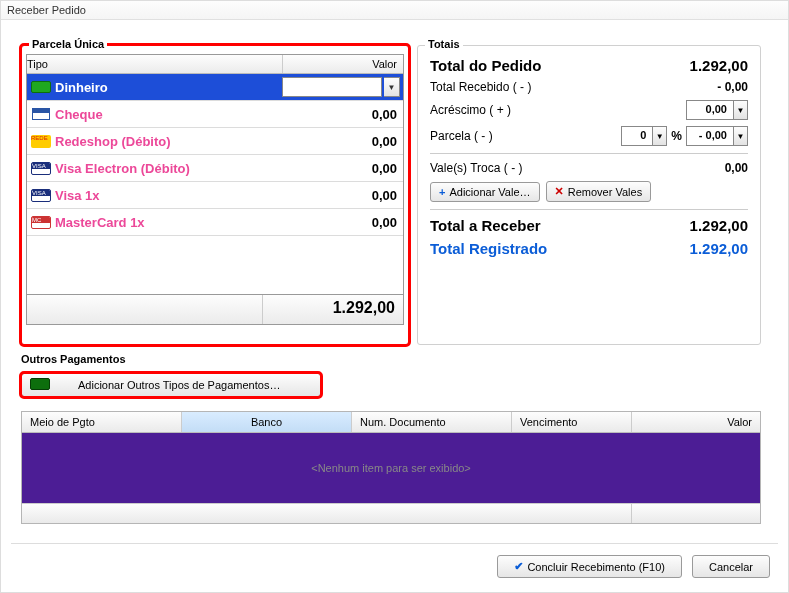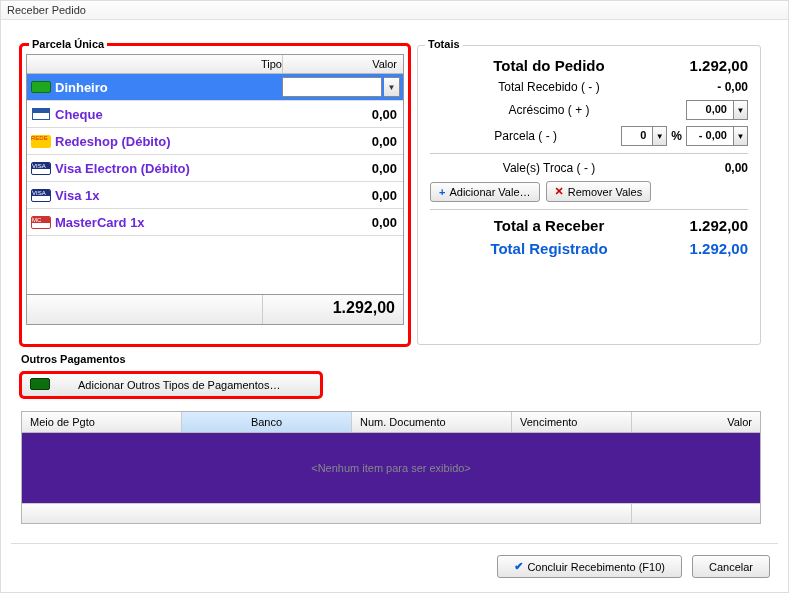--- a/index.html
+++ b/index.html
@@ -10,46 +10,46 @@
 
   .fieldset { position: absolute; border: 1px solid #d0d0d0; border-radius: 3px; padding: 8px 4px 4px 4px; }
   .fieldset > .legend { position: absolute; top: -8px; left: 7px; background: #fff; padding: 0 3px; font-size: 11px; font-weight: bold; }
 
   .red-frame { outline: 3px solid #ff0000; outline-offset: -1px; }
 
   
   #fs-parcela { left: 20px; top: 22px; width: 388px; height: 300px; }
   .pay-table { border: 1px solid #999; width: 100%; }
   .pay-head { display: flex; background: linear-gradient(#fdfdfd,#ebebeb); border-bottom: 1px solid #bbb; }
-  .pay-head .col-tipo { flex: 1; text-align: right; padding: 3px 0; border-right: 1px solid #ccc; font-size: 11px; }
+  .pay-head .col-tipo { flex: 1; text-align: left; padding: 3px 0; border-right: 1px solid #ccc; font-size: 11px; }
   .pay-head .col-valor { width: 120px; text-align: right; padding: 3px 6px; font-size: 11px; }
   .pay-body { background: #fff; height: 220px; }
   .pay-row { display: flex; border-bottom: 1px solid #dcdcdc; height: 27px; align-items: center; }
   .pay-row .icon { width: 28px; display: flex; align-items: center; justify-content: center; }
-  .pay-row .name { flex: 1; font-weight: bold; font-size: 13px; color: #6d28d9; }
+  .pay-row .name { flex: 1; font-weight: bold; font-size: 13px; color: #ec4899; }
   .pay-row .val  { width: 120px; text-align: right; padding-right: 6px; font-weight: bold; font-size: 13px; }
-  .pay-row.sel { background: #3b82f6; color: #fff; }
+  .pay-row.sel { background: #1d4ed8; color: #fff; }
   .pay-row.sel .name { color: #fff; }
   .pay-row.sel .val-edit {
     width: 100px; height: 20px; background: #fff; border: 1px solid #888;
     margin-right: 2px;
   }
   .pay-row.sel .dd {
     width: 16px; height: 20px; background: linear-gradient(#fdfdfd,#e3e3e3);
     border: 1px solid #888; border-left: none; display: flex; align-items: center; justify-content: center; font-size: 8px; color: #333;
   }
   .pay-row.sel .valwrap { display: flex; align-items: center; justify-content: flex-end; width: 130px; padding-right: 3px; }
   .pay-total { display: flex; border-top: 1px solid #999; background: linear-gradient(#fdfdfd,#ebebeb); height: 30px; }
   .pay-total .spacer { flex: 1; border-right: 1px solid #ccc; }
   .pay-total .sum { width: 140px; text-align: right; padding: 4px 8px; font-weight: bold; font-size: 16px; }
 
   
   #fs-totais { left: 416px; top: 22px; width: 344px; height: 300px; }
   .t-row { display: flex; align-items: center; padding: 3px 8px; }
-  .t-label { flex: 1; text-align: center; }
+  .t-label { flex: 1; }
   .t-val { text-align: right; min-width: 80px; }
   .t-big .t-label { font-size: 15px; font-weight: bold; }
   .t-big .t-val   { font-size: 15px; font-weight: bold; }
   .t-mid .t-label { font-size: 12px; font-weight: normal; }
   .t-mid .t-val   { font-size: 12px; font-weight: bold; }
   .t-sep { border-top: 1px solid #ccc; margin: 4px 8px; }
   .dd-input { display: inline-flex; border: 1px solid #888; height: 20px; background: #fff; }
   .dd-input .v { padding: 2px 6px; text-align: right; min-width: 46px; font-weight: bold; font-size: 11px; }
   .dd-input .ar { width: 14px; background: linear-gradient(#fdfdfd,#e3e3e3); border-left: 1px solid #888; display: flex; align-items: center; justify-content: center; font-size: 8px; }
   .btn { display: inline-flex; align-items: center; gap: 4px; padding: 3px 8px; border: 1px solid #9a9a9a; border-radius: 3px; background: linear-gradient(#fdfdfd,#e6e6e6); font-size: 11px; cursor: pointer; }

